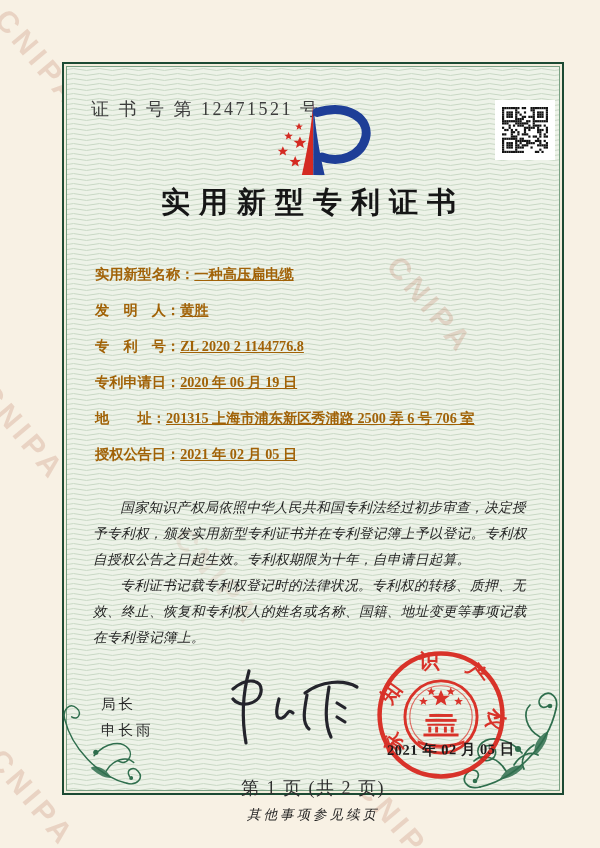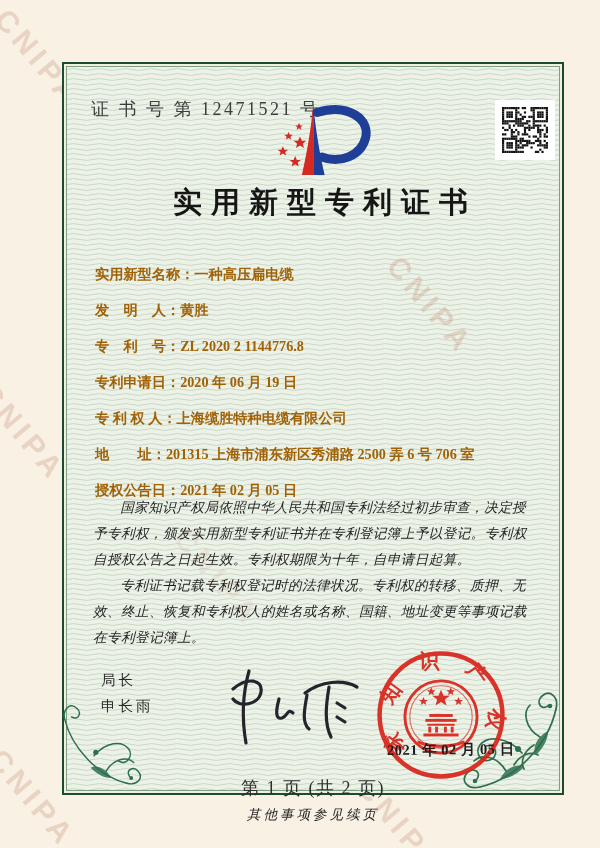--- a/index.html
+++ b/index.html
@@ -30,35 +30,35 @@
   .waves{position:absolute;left:0;top:0;width:100%;height:100%;}
   
   .cert-no{
     position:absolute;left:24px;top:30px;font-size:18px;letter-spacing:2.5px;
     color:#3d3d3d;font-weight:500;
   }
   .logo{position:absolute;left:186px;top:34px;width:130px;height:76px;}
   .qr-patch{position:absolute;left:428px;top:33px;width:60px;height:60px;background:#fff;}
   .qr{position:absolute;left:7px;top:7px;width:46px;height:46px;fill:#121212;}
   .title{
-    position:absolute;left:12px;top:116px;width:100%;text-align:center;
+    position:absolute;left:0;top:116px;width:100%;text-align:center;
     font-size:29px;font-weight:600;letter-spacing:9px;color:#161616;
   }
   .fields{position:absolute;left:28px;top:189px;right:20px;}
   .frow{height:36px;font-size:14.2px;font-weight:600;color:#a16207;display:flex;align-items:center;}
   .frow .lbl{white-space:pre;}
-  .frow .val{white-space:pre;}
+  .frow .val{white-space:pre;text-decoration:underline;}
   .frow .pair2{margin-left:34px;display:flex;}
   .body-text{
     position:absolute;left:26px;top:428px;right:24px;
     font-size:13.6px;font-style:italic;line-height:26px;color:#1f1f1f;
     letter-spacing:.4px;
   }
   .body-text p{margin:0;text-indent:2em;}
-  .director{position:absolute;left:34px;top:600px;font-size:14.5px;font-weight:500;letter-spacing:3px;color:#2a2a2a;line-height:26px;}
+  .director{position:absolute;left:34px;top:624px;font-size:14.5px;font-weight:500;letter-spacing:3px;color:#2a2a2a;line-height:26px;}
   .signature{position:absolute;left:136px;top:596px;width:160px;height:88px;}
   .seal{position:absolute;left:296px;top:570px;width:156px;height:156px;opacity:.93;}
   .seal-date{
     position:absolute;left:320px;top:673px;width:190px;
     font-size:14.5px;font-weight:bold;color:#1c1c1c;letter-spacing:.5px;
     transform:rotate(-.6deg);white-space:pre;
   }
   .page-num{
     position:absolute;left:0;top:709px;width:100%;text-align:center;
     font-size:18px;letter-spacing:1.5px;color:#2e2e2e;
@@ -390,24 +390,20 @@
         </div>
       <div class="frow">
           <span class="lbl">专　利　号：</span>
           <span class="val">ZL 2020 2 1144776.8</span>
         </div>
       <div class="frow">
           <span class="lbl">专利申请日：</span>
           <span class="val">2020 年 06 月 19 日</span>
         </div>
       <div class="frow">
-          <span class="lbl">专 利 权 人：</span>
-          <span class="val">上海缆胜特种电缆有限公司</span>
-        </div>
-      <div class="frow">
           <span class="lbl">地　　址：</span>
           <span class="val">201315 上海市浦东新区秀浦路 2500 弄 6 号 706 室</span>
         </div>
       <div class="frow">
         <span class="lbl">授权公告日：</span>
           <span class="val">2021 年 02 月 05 日</span>
       </div>
     </div>
 
     <div class="body-text z2">

